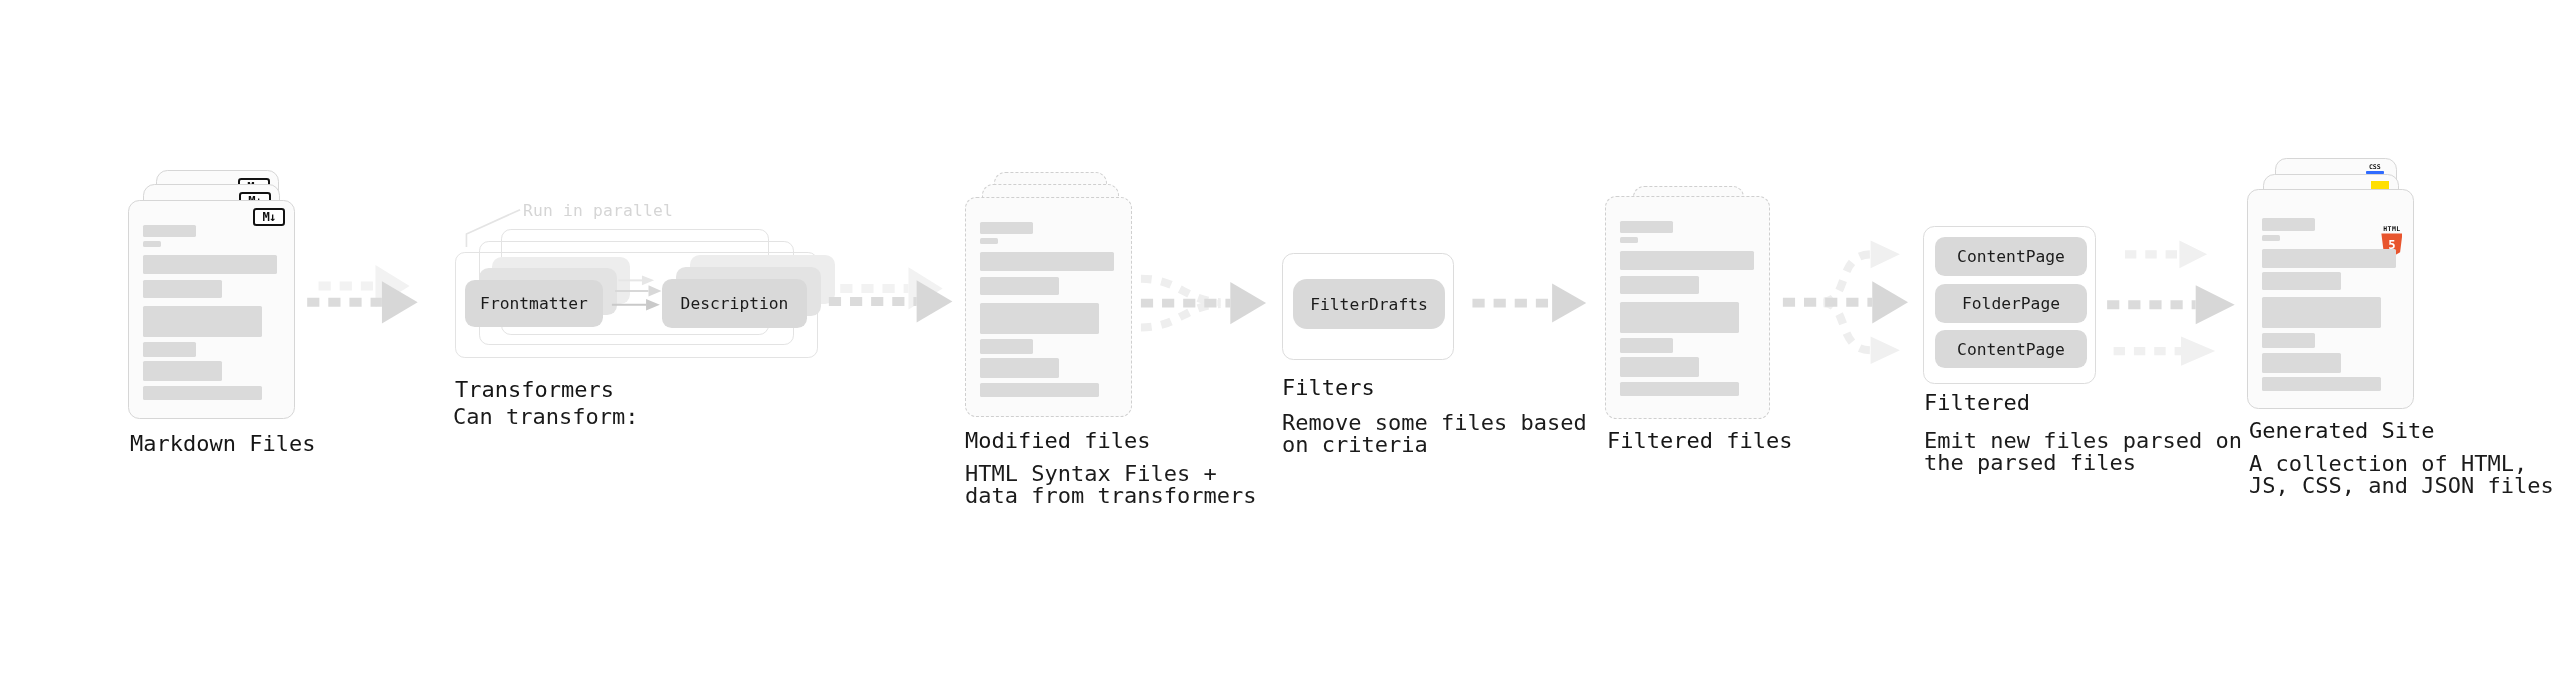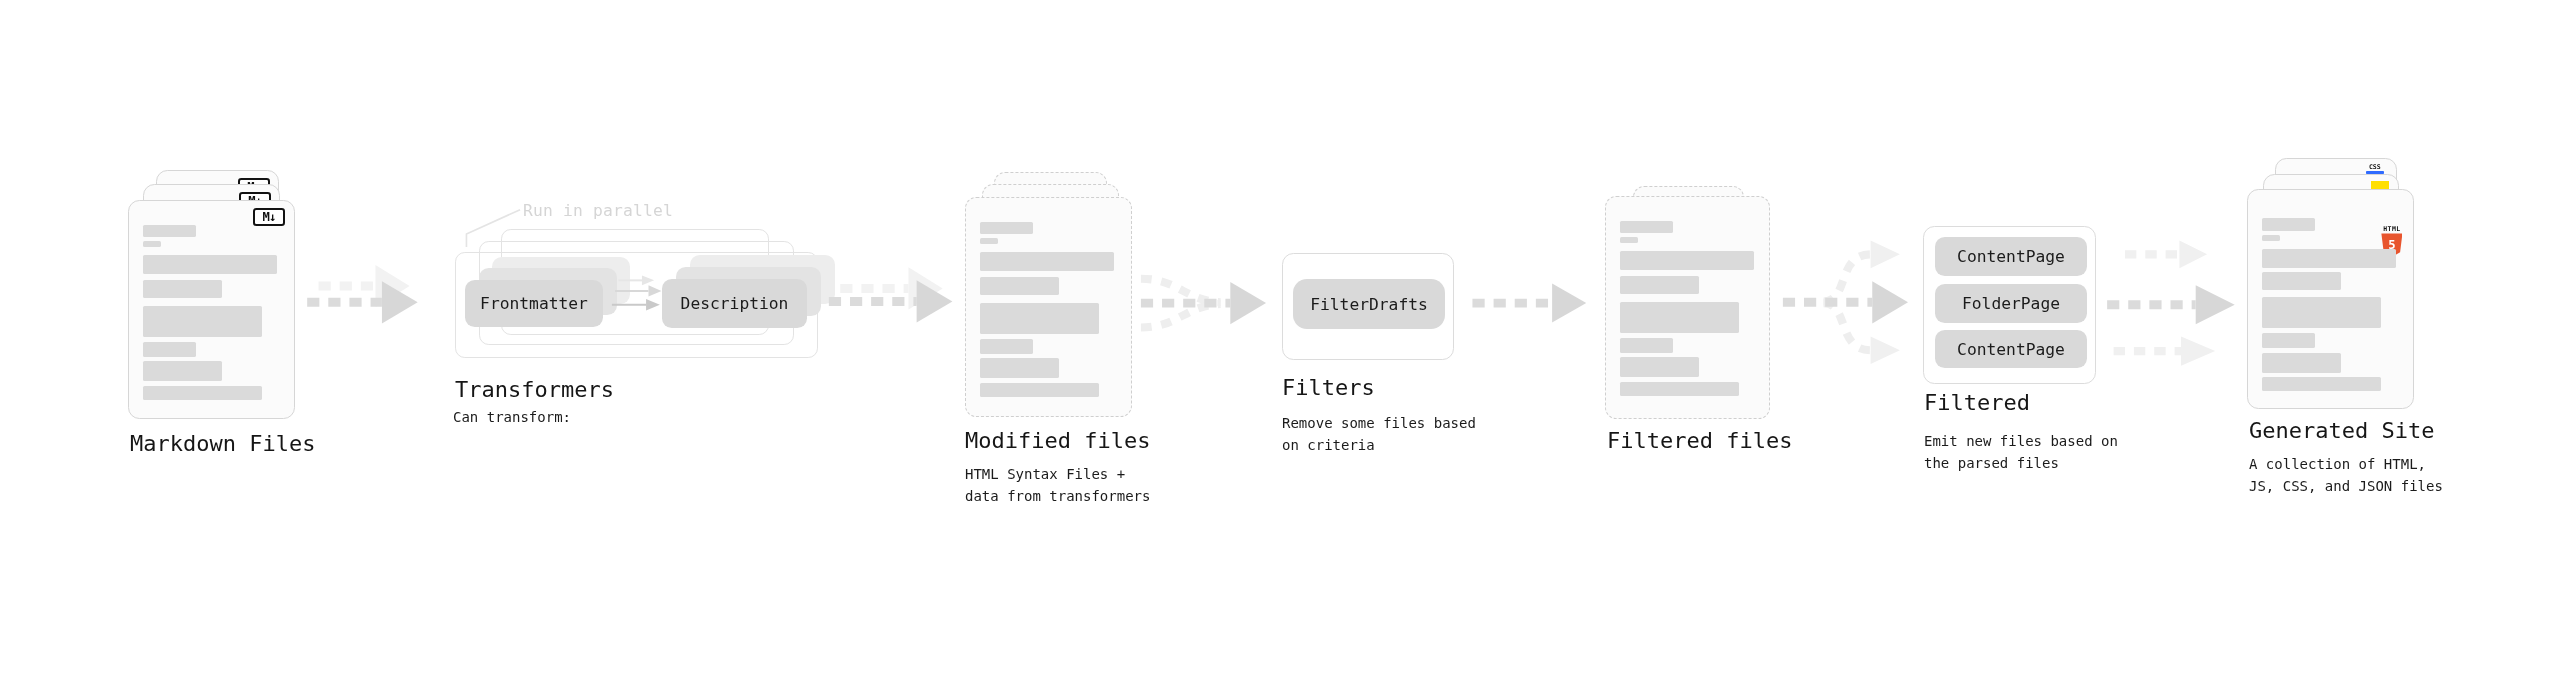--- a/index.html
+++ b/index.html
@@ -32,21 +32,21 @@
   .chip{position:absolute;background:#d9d9d9;border-radius:9.8px;display:flex;align-items:center;
     justify-content:center;font-size:16.3px;color:#1b1b1b;white-space:nowrap;}
   .chip.ghost1{background:#e3e3e3;}
   .chip.ghost2{background:#ededed;}
 
   
   .panel{position:absolute;background:#fff;border:1.6px solid #dcdcdc;border-radius:11.4px;box-sizing:border-box;}
 
   
   .heading{position:absolute;font-size:22px;font-weight:500;color:#161616;white-space:nowrap;}
-  .sub{position:absolute;font-size:14px;line-height:22px;color:#1b1b1b;white-space:nowrap;}
+  .sub{position:absolute;font-size:22px;line-height:22px;color:#1b1b1b;white-space:nowrap;}
   .sub ul{margin:0;padding:0;list-style:none;}
   .sub li{padding-left:8.1px;}
   .sub li::before{content:"• ";}
   .annotation{position:absolute;font-size:16.3px;color:#d5d5d5;letter-spacing:0.2px;white-space:nowrap;}
 
   svg.flow{position:absolute;left:0;top:0;pointer-events:none;}
 </style>
 </head>
 <body>
 
@@ -138,21 +138,21 @@
     <div class="heading" style="left:1607px;top:428px">Filtered files</div>
   </div>
 
   <div>
     <div class="panel" style="left:1923px;top:226px;width:173px;height:158px"></div>
     <div class="chip" style="left:1935px;top:237px;width:152px;height:39px">ContentPage</div>
     <div class="chip" style="left:1935px;top:284px;width:152px;height:39px">FolderPage</div>
     <div class="chip" style="left:1935px;top:330px;width:152px;height:38px">ContentPage</div>
     <div class="heading" style="left:1924px;top:390px">Filtered</div>
     <div class="sub" style="left:1924px;top:430px">
-      <div>Emit new files based on</div>
+      <div>Emit new files parsed on</div>
       <div>the parsed files</div>
     </div>
   </div>
 
   <div>
     <div class="doc" style="left:2275px;top:158px;width:122px;height:211px">
       <div class="css-badge">
         <div class="txt">CSS</div>
         <div class="ul"></div>
       </div>

